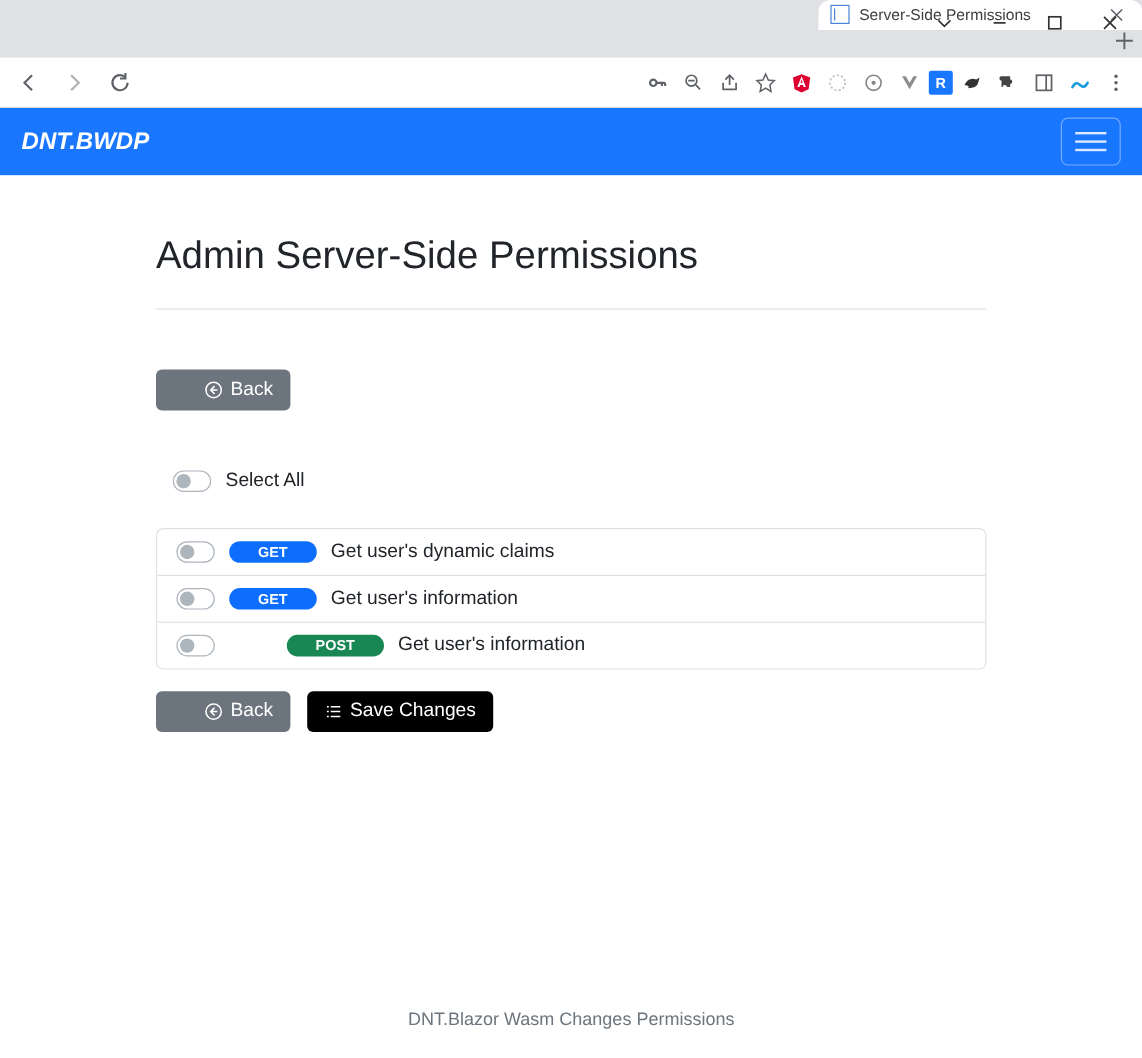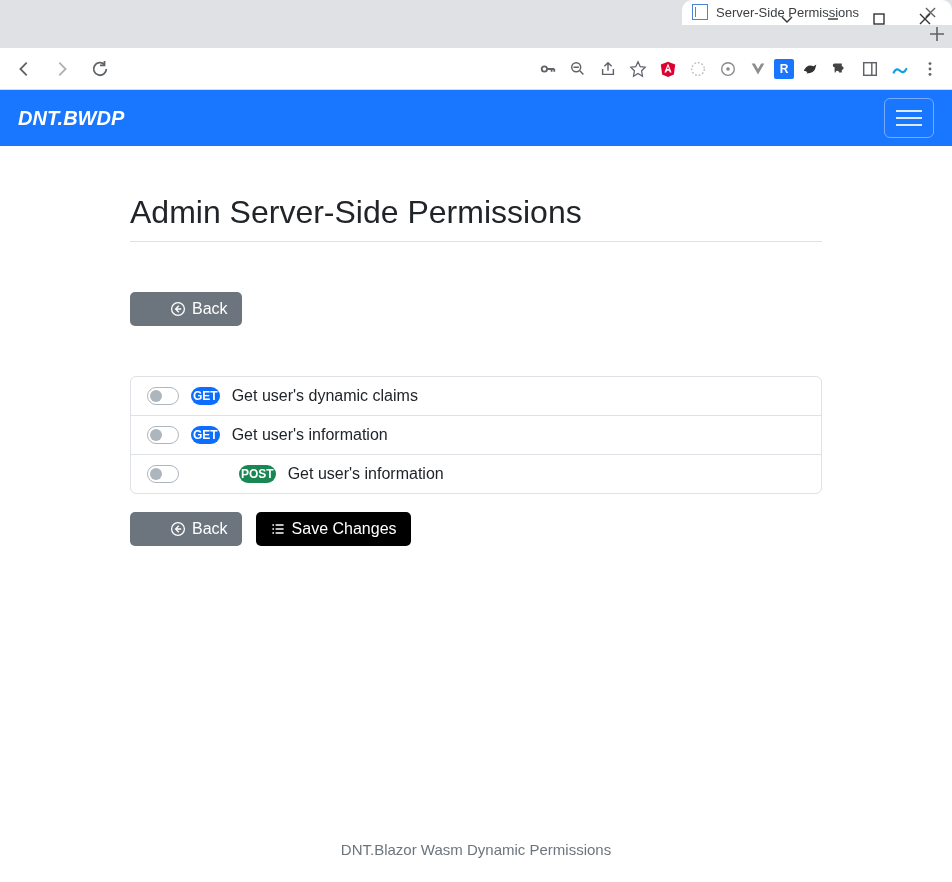--- a/index.html
+++ b/index.html
@@ -149,21 +149,21 @@
 
   .page {
     flex: 1;
     padding: 40px 130px 0 130px;
     overflow: auto;
   }
   h1.page-title {
     font-size: 32px;
     font-weight: 400;
     color: #212529;
-    margin: 8px 0 10px 0;
+    margin: 8px 0 26px 0;
   }
   hr.rule {
     border: none;
     border-top: 1px solid #dee2e6;
     margin-bottom: 50px;
   }
 
   .btn {
     display: inline-flex;
     align-items: center;
@@ -228,21 +228,21 @@
     position: absolute;
     left: 2px; top: 2px;
     width: 12px; height: 12px;
     background: #adb5bd;
     border-radius: 50%;
   }
 
   .badge {
     display: inline-block;
     border-radius: 10px;
-    padding: 2px 2px;
+    padding: 2px 24px;
     font-size: 12px;
     font-weight: 700;
     color: #fff;
   }
   .badge-get { background: #0d6efd; }
   .badge-post { background: #198754; margin-left: 48px; }
 
   .bottom-actions {
     display: flex;
     gap: 14px;
@@ -408,20 +408,24 @@
   <div class="top-actions">
     <button class="btn btn-secondary">
       <svg viewBox="0 0 20 20">
           <circle cx="10" cy="10" r="8" fill="none" stroke="#fff" stroke-width="1.6"></circle>
           <path d="M11 6 L7 10 L11 14 M7 10 H14" fill="none" stroke="#fff" stroke-width="1.6"></path>
         </svg>
       <span>Back</span>
     </button>
   </div>
 
+  <div class="select-all-row">
+    <span class="toggle"></span>
+    <span>Select All</span>
+  </div>
 
   <div class="card">
 
     <div class="perm-row">
       <span class="toggle"></span>
       <span class="badge badge-get">GET</span>
       <span>Get user's dynamic claims</span>
     </div>
     <div class="perm-row">
       <span class="toggle"></span>
@@ -445,13 +449,13 @@
     </button>
     <button class="btn btn-success">
       <svg viewBox="0 0 20 20">
           <path d="M3 5 H5 M7 5 H17 M3 10 H5 M7 10 H17 M3 15 H5 M7 15 H17" stroke="#fff" stroke-width="1.6"></path>
         </svg>
       <span>Save Changes</span>
     </button>
   </div>
 </div>
 
-<div class="footer">DNT.Blazor Wasm Dynamic Permissions</div>
+<div class="footer">DNT.Blazor Wasm Changes Permissions</div>
 
 </body></html>

